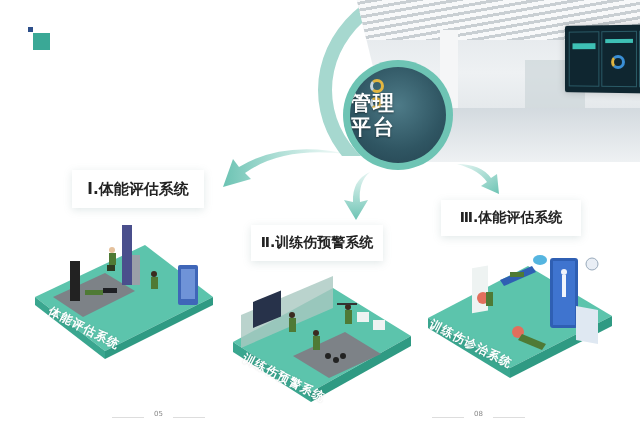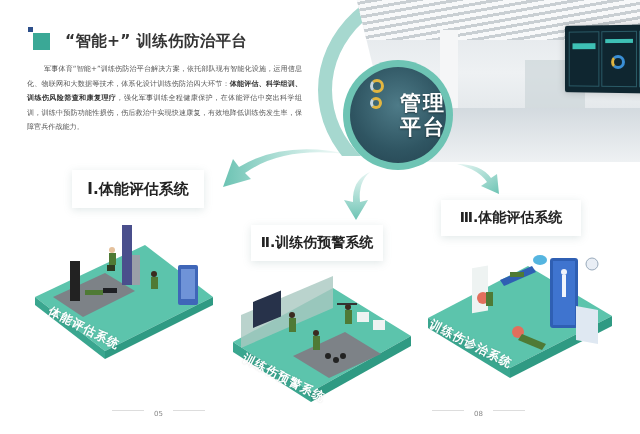--- a/index.html
+++ b/index.html
@@ -30,21 +30,21 @@
   .screen .grid{position:absolute;border:1px solid #2a5a66}
   .floor{position:absolute;left:0;top:108px;width:100%;height:54px;background:linear-gradient(180deg,#d3dadf,#eef1f3)}
   .pillar{position:absolute;left:95px;top:30px;width:18px;height:85px;background:#f5f6f7}
   .blurpanel{position:absolute;left:180px;top:60px;width:60px;height:60px;background:rgba(200,210,214,.6)}
 
   
   .mgmt-ring{position:absolute;left:343px;top:60px;width:110px;height:110px;border-radius:50%;
         background:#6ec4b4;padding:7px}
   .mgmt-circle{width:100%;height:100%;border-radius:50%;overflow:hidden;position:relative;
         background:radial-gradient(circle at 50% 40%,#4e7b88 0%,#2f5562 60%,#244350 100%);
-        display:flex;flex-direction:column;align-items:flex-end;justify-content:center}
+        display:flex;flex-direction:column;align-items:flex-start;justify-content:center}
   .mgmt-circle .d1{position:absolute;left:20px;top:12px;width:14px;height:14px;border-radius:50%;border:3px solid #e3b640;border-left-color:#c9d6dd}
   .mgmt-circle .d2{position:absolute;left:20px;top:30px;width:12px;height:12px;border-radius:50%;border:3px solid #e3b640;border-left-color:#c9d6dd}
   .mgmt-text{color:#fff;font-weight:bold;font-size:21px;line-height:24px;text-align:center;letter-spacing:2px;
         text-shadow:0 1px 2px rgba(0,0,0,.5);position:relative}
 
   
   .arrow{position:absolute}
 
   
   .card{position:absolute;background:#fff;box-shadow:0 2px 8px rgba(120,150,150,.22);
@@ -53,32 +53,30 @@
   .card2{left:251px;top:225px;width:132px;height:36px;font-size:14px}
   .card3{left:441px;top:200px;width:140px;height:36px;font-size:14px}
 
   
   .platform{position:absolute}
   .platform svg{overflow:visible}
   .plat-label{position:absolute;color:#fff;font-size:12px;font-weight:bold;white-space:nowrap;
         transform-origin:left top;letter-spacing:1px;text-shadow:0 0 2px rgba(0,0,0,.15)}
 
   
-  .pn{position:absolute;top:410px;font-size:7px;color:#888;display:flex;align-items:flex-start;gap:10px}
+  .pn{position:absolute;top:410px;font-size:7px;color:#888;display:flex;align-items:flex-end;gap:10px}
   .pn .line{width:32px;height:1px;background:#ddd}
 </style>
 </head>
 <body>
 
 <div class="page">
 
   <div class="logo-sq-small"></div>
   <div class="logo-sq"></div>
-  <div class="title">“智能+” 训练伤防治平台</div>
-  <div class="para"><span class="indent"></span><span>军事体育“智能+”训练伤防治平台解决方案，依托部队现有智能化设施，运用信息化、物联网和大数据等技术，体系化设计训练伤防治四大环节：</span><b>体能评估、科学组训、训练伤风险筛查和康复理疗</b><span>，强化军事训练全程健康保护，在体能评估中突出科学组训，训练中预防功能性损伤，伤后救治中实现快速康复，有效地降低训练伤发生率，保障官兵作战能力。</span></div>
 
   <div class="hero-arc"></div>
   <div class="hero">
     <div class="ceiling"></div>
     <div class="pillar"></div>
     <div class="blurpanel"></div>
     <div class="floor"></div>
     <div class="screen">
       <div class="grid" style="left:4px;top:6px;width:32px;height:56px"></div>
       <div class="grid" style="left:38px;top:6px;width:36px;height:56px"></div>

